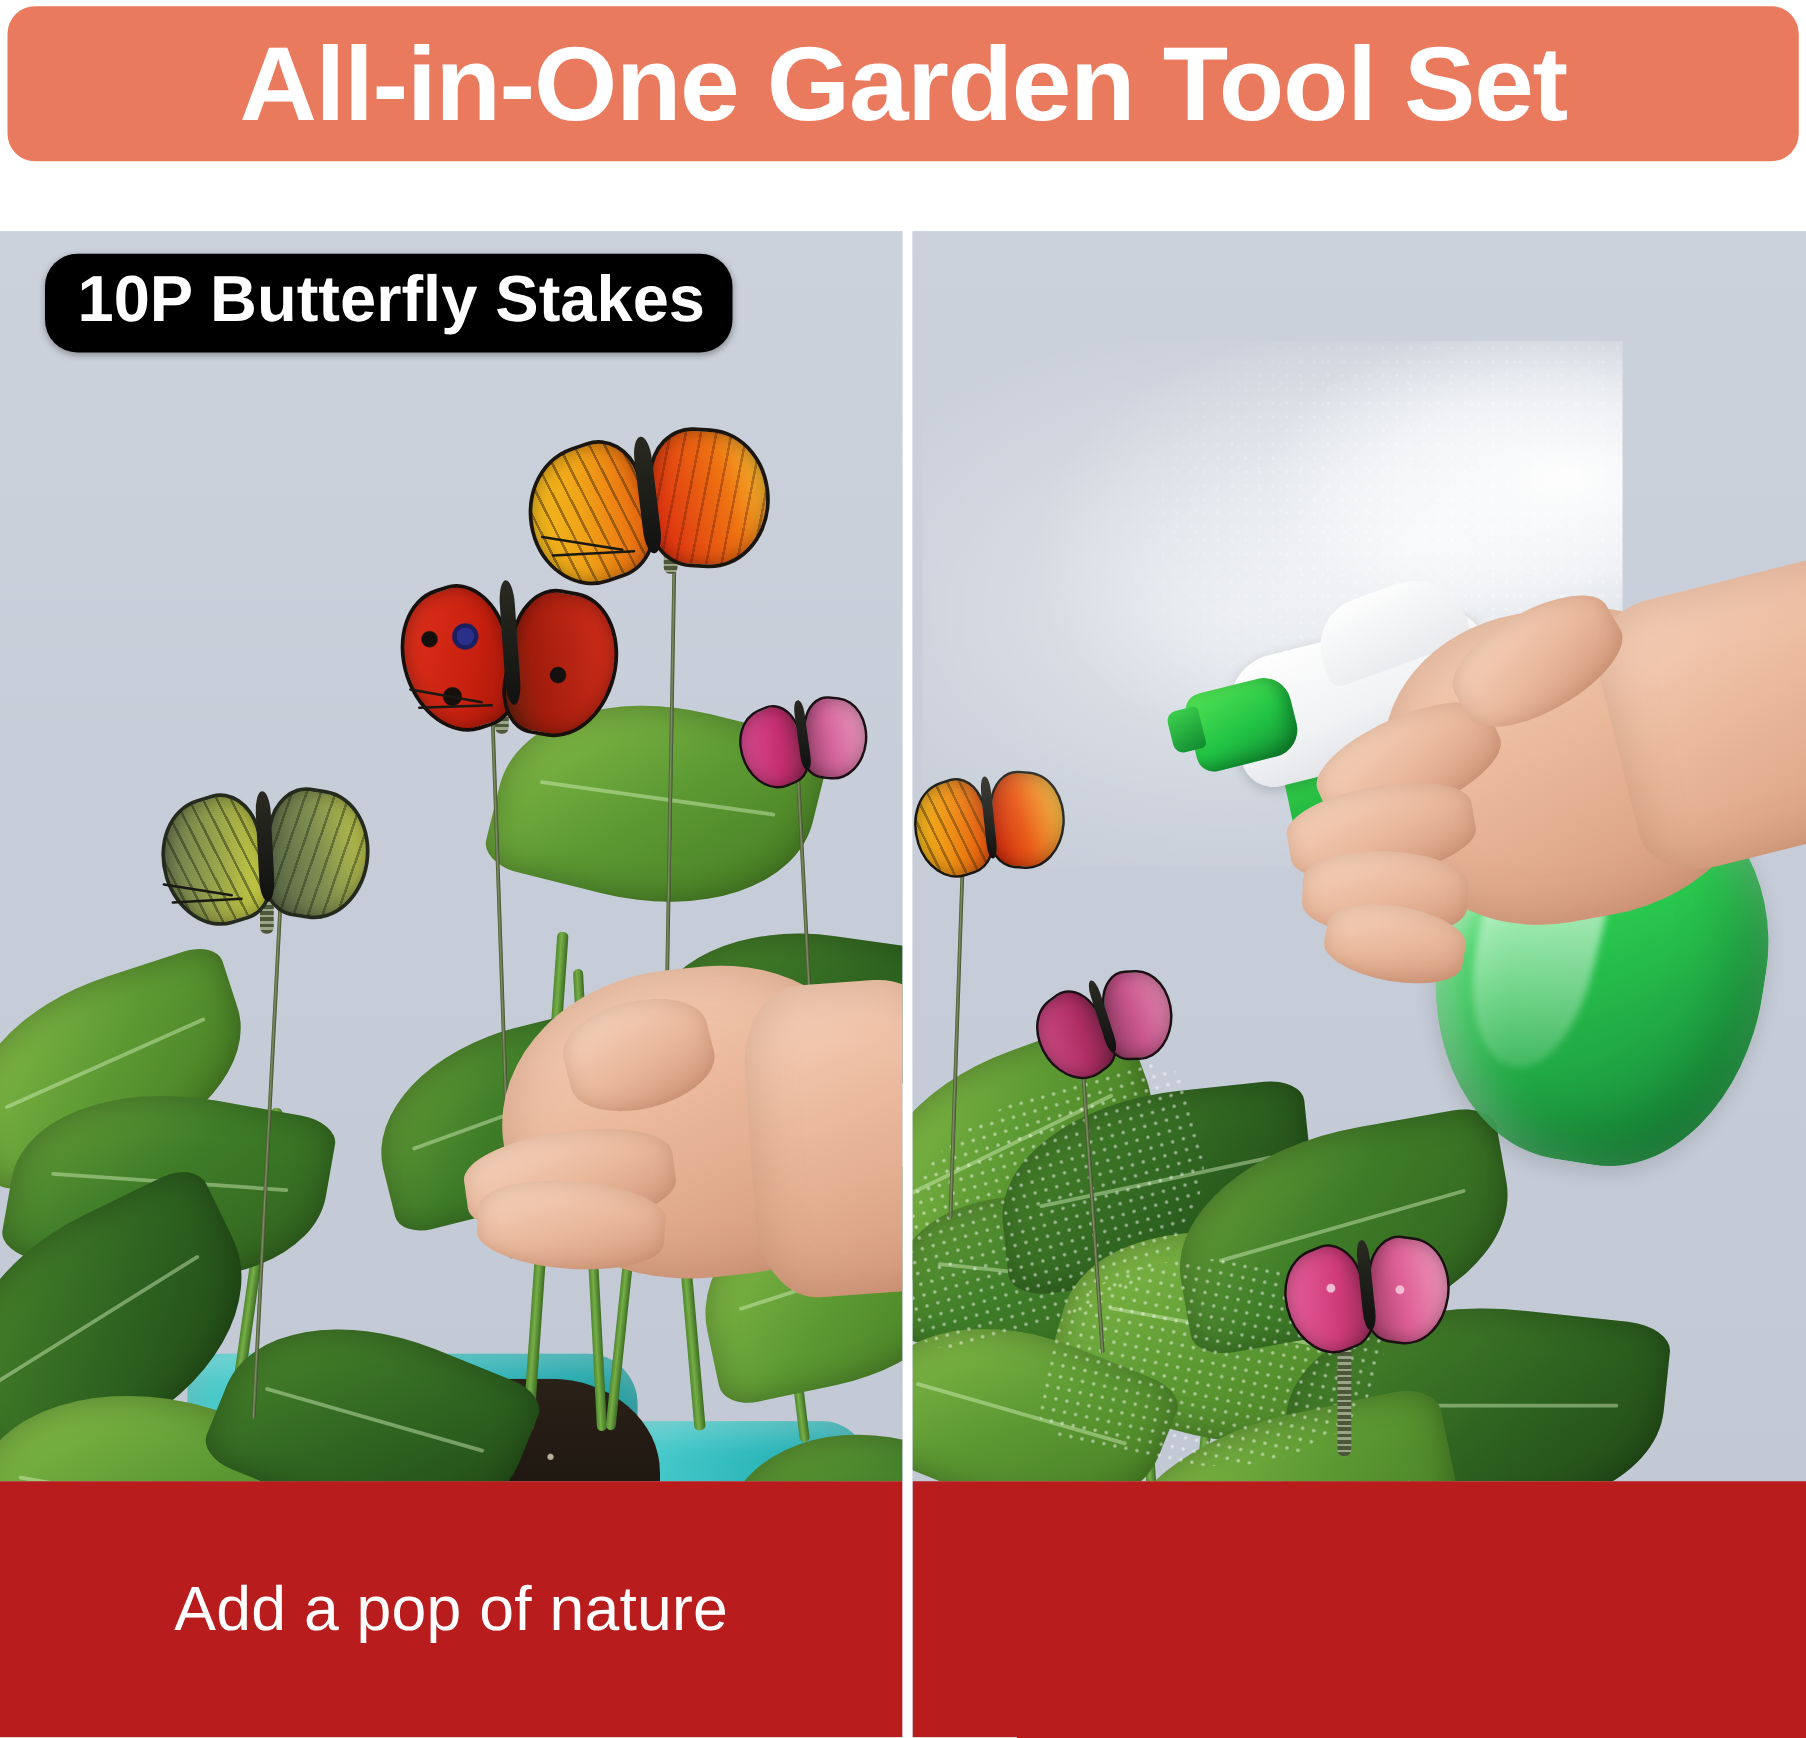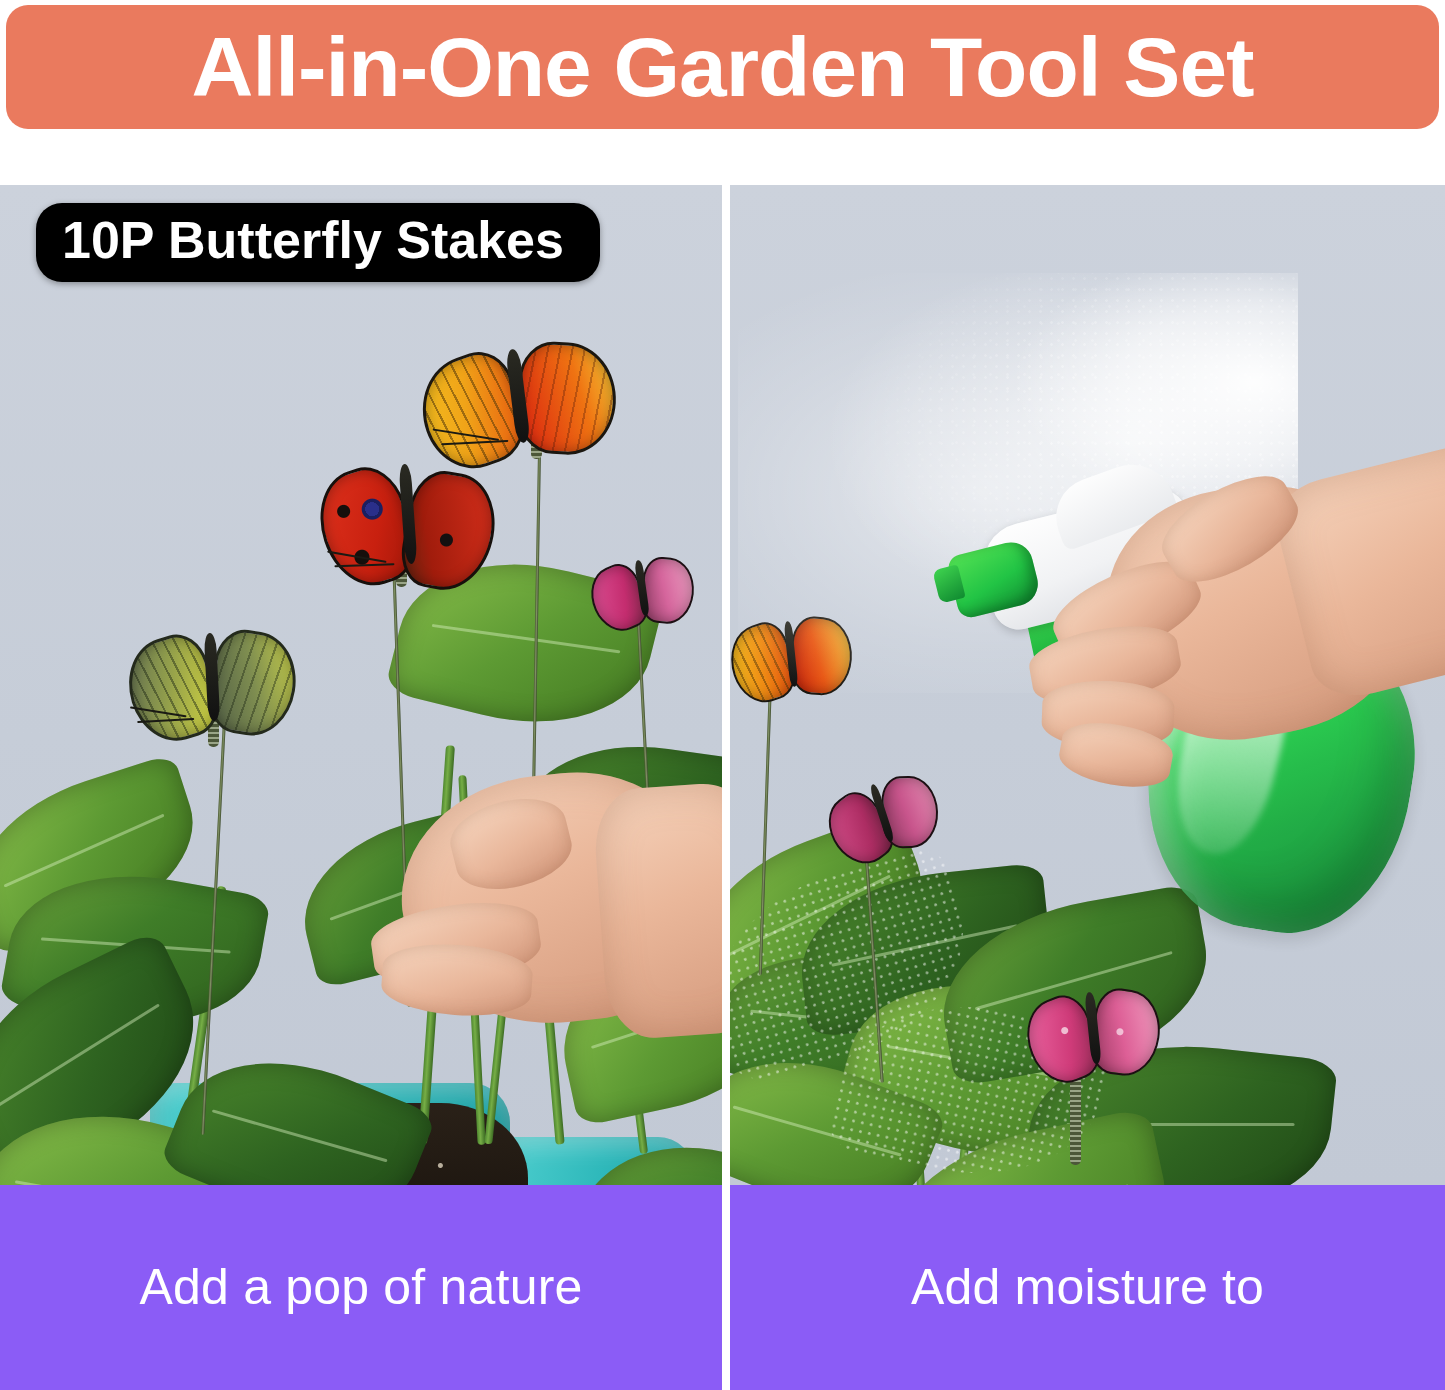--- a/index.html
+++ b/index.html
@@ -45,32 +45,32 @@
     overflow:hidden;
     background:
       linear-gradient(180deg,#ccd2dc 0%, #c6cdd8 55%, #c2c9d5 100%);
   }
 
   
   .badge {
     position:absolute; left:36px; top:18px;
     background:#000; color:#fff;
     border-radius:26px;
-    padding:10px 36px 14px 26px;
+    padding:10px 22px 14px 26px;
     font-size:52px; font-weight:bold; line-height:1.05;
     white-space:nowrap;
     z-index:60;
     box-shadow:0 2px 6px rgba(0,0,0,.35);
   }
   .panel.right .badge { left:34px; }
 
   
   .caption {
     position:absolute; left:0; bottom:0; width:100%; height:205px;
-    background:#8b5cf6; color:#fff;
+    background:#b91c1c; color:#fff;
     display:flex; flex-direction:column;
     align-items:center; justify-content:center;
     text-align:center;
     font-size:50px; line-height:1.26; font-weight:normal;
     letter-spacing:.2px;
     gap:22px;
   }
   .caption span { display:block; }
 
   
@@ -525,18 +525,17 @@
           <div class="finger" style="left:300px; top:444px; width:150px; height:72px; transform:rotate(-10deg);"></div>
           <div class="finger" style="left:312px; top:496px; width:132px; height:68px; transform:rotate(2deg);"></div>
           <div class="finger" style="left:330px; top:540px; width:112px; height:60px; transform:rotate(10deg);"></div>
           <div class="finger" style="left:430px; top:304px; width:140px; height:80px; transform:rotate(-30deg);"></div>
         </div>
 
       </div>
 
 
       <div class="caption">
-        <span>Add moisture to</span>
       </div>
     </div>
 
   </div>
 </div>
 
 </body></html>

